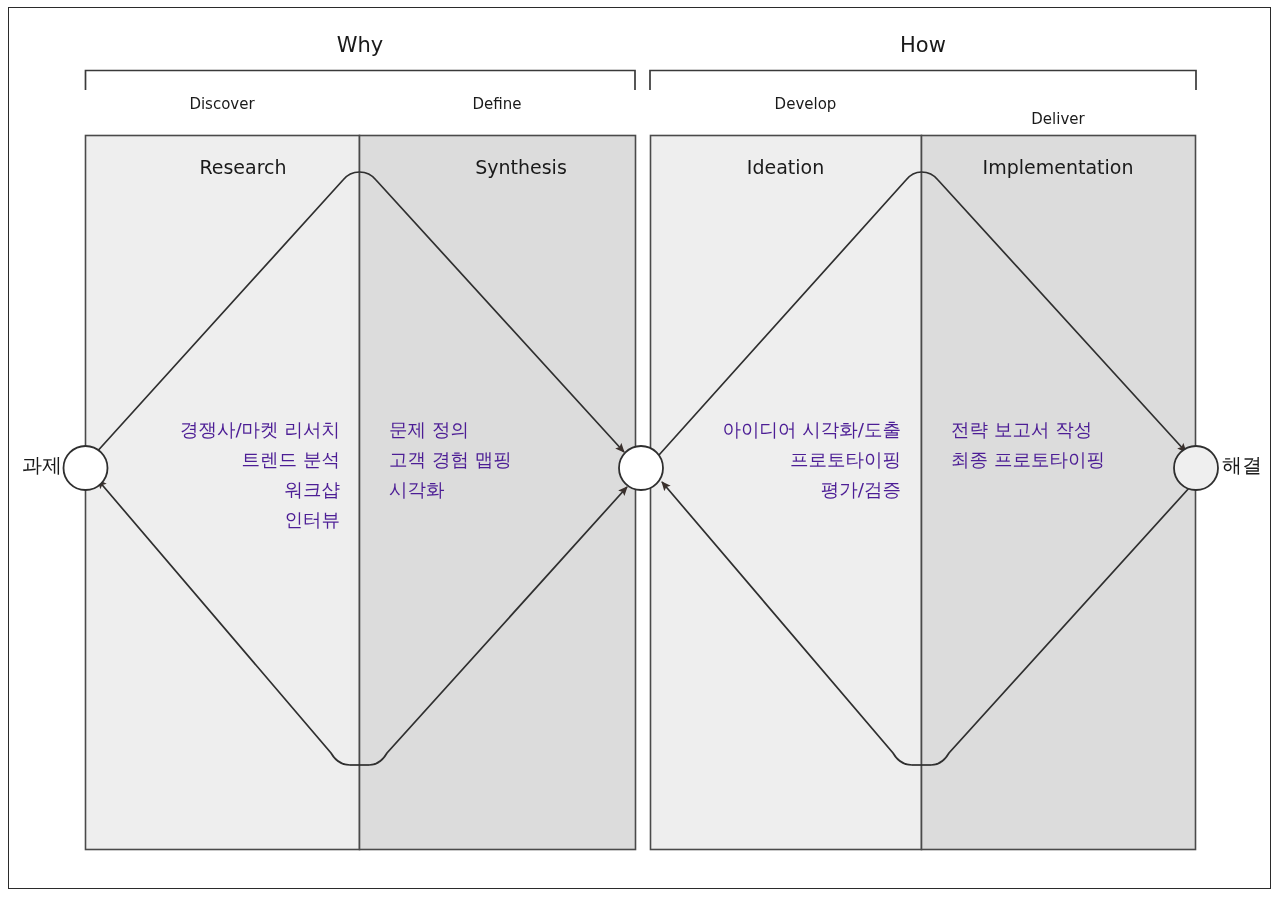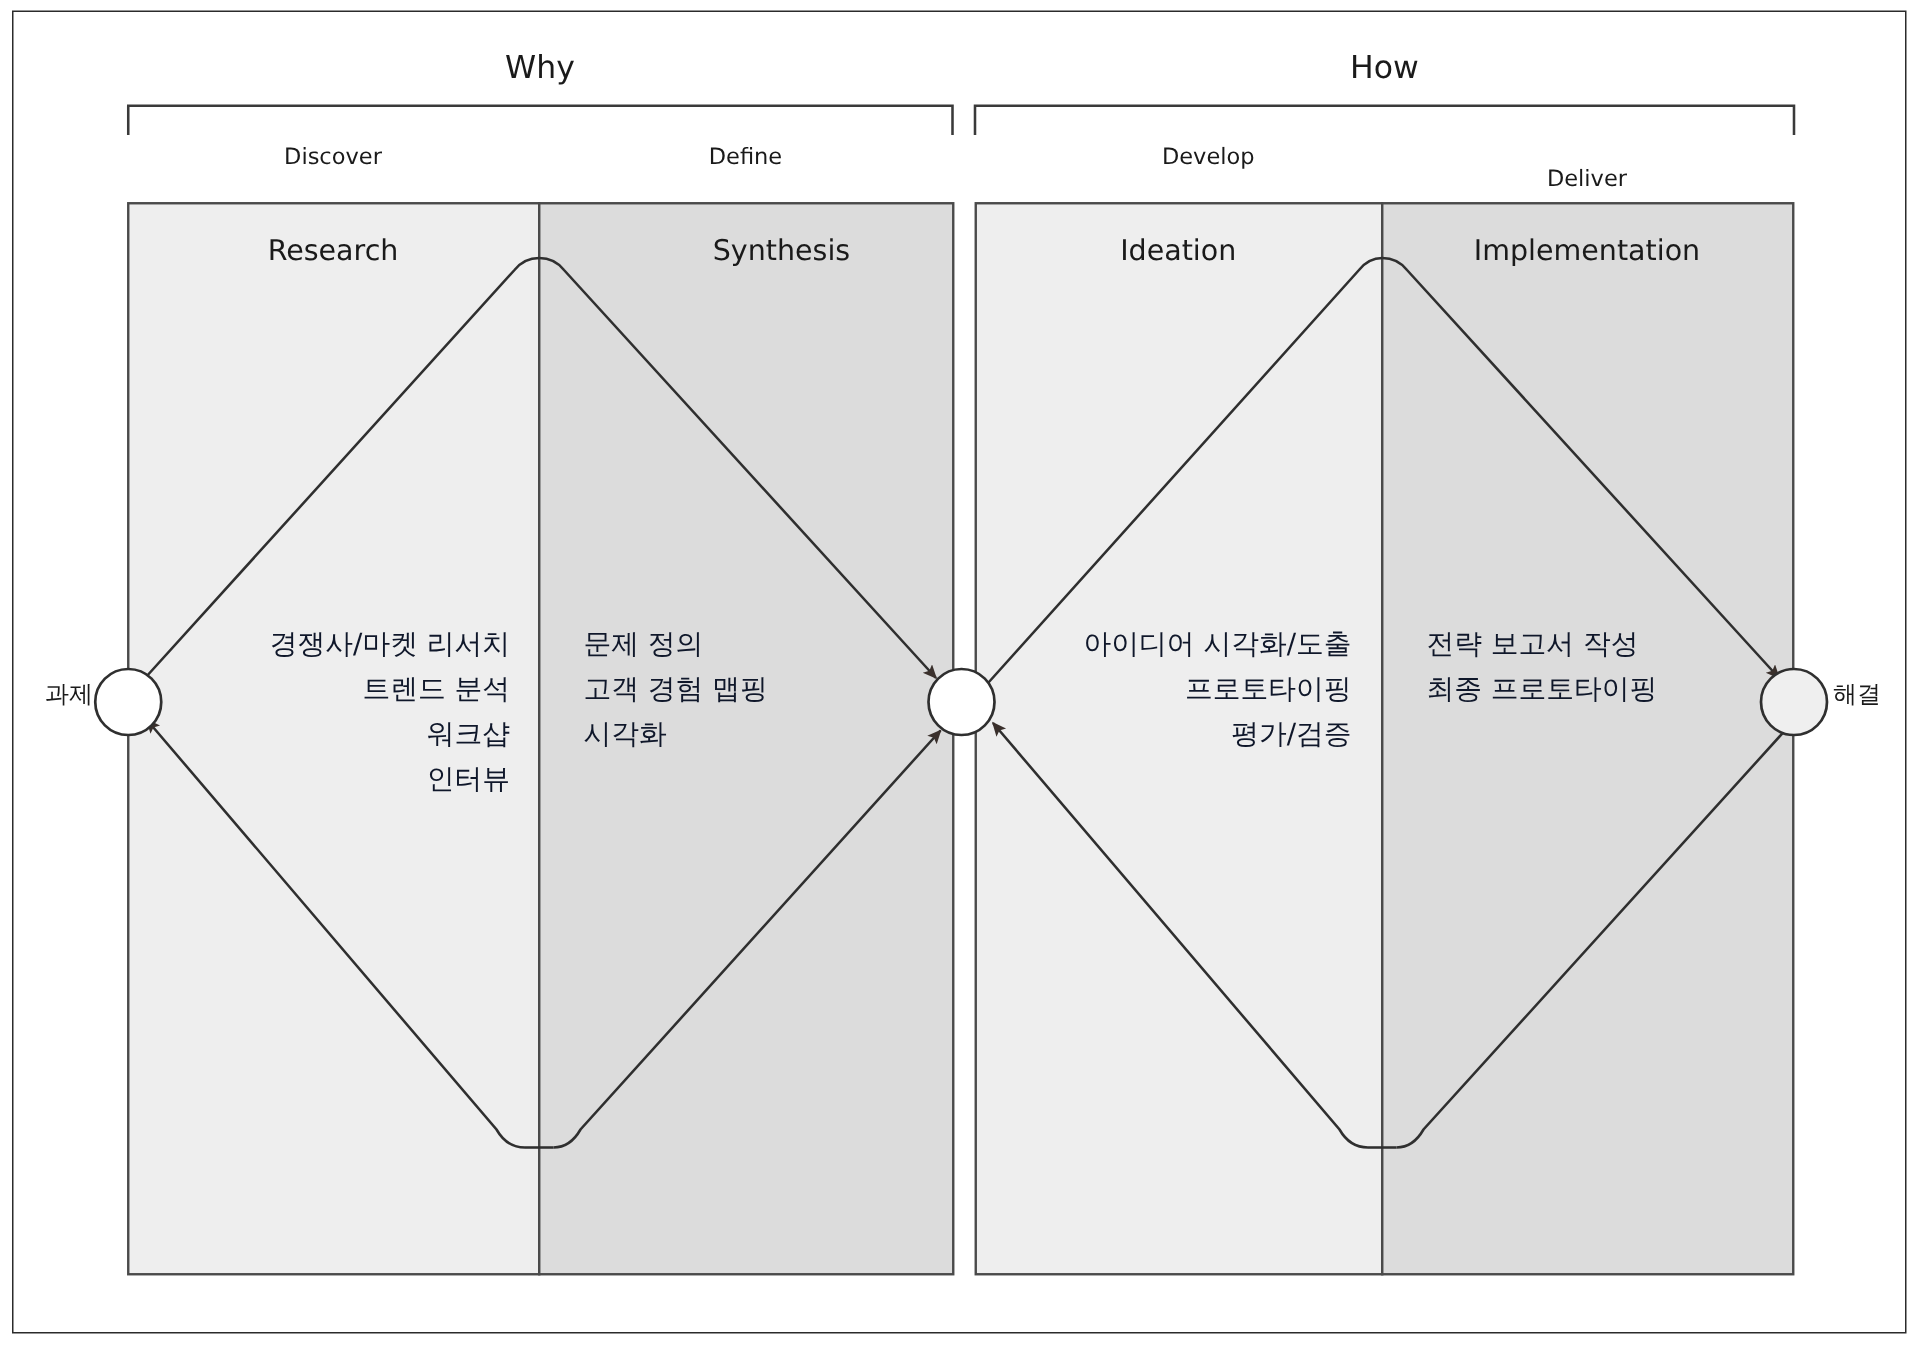--- a/index.html
+++ b/index.html
@@ -45,26 +45,26 @@
   }
   .phase-title {
     font-size: 15px;
     text-align: center;
   }
   .stage-title {
     font-size: 19px;
     text-align: center;
   }
   .endpoint-label {
-    font-size: 16px;
+    font-size: 20px;
   }
   .task-list {
     position: absolute;
     font-size: 18.5px;
-    color: #0f172a;
+    color: #4c1d95;
     line-height: 1.62;
     white-space: nowrap;
   }
   .task-list.right-align { text-align: right; }
   .task-list.left-align  { text-align: left; }
 </style>
 </head>
 <body>
 
 <div id="canvas">
@@ -128,21 +128,21 @@
   </svg>
 
   <div class="lbl group-title" style="left:85px; top:34px; width:550px;">Why</div>
   <div class="lbl group-title" style="left:650px; top:34px; width:546px;">How</div>
 
   <div class="lbl phase-title" style="left:85px; top:97px; width:274px;">Discover</div>
   <div class="lbl phase-title" style="left:359px; top:97px; width:276px;">Define</div>
   <div class="lbl phase-title" style="left:670px; top:97px; width:271px;">Develop</div>
   <div class="lbl phase-title" style="left:921px; top:112px; width:274px;">Deliver</div>
 
-  <div class="lbl stage-title" style="left:85px; top:158px; width:274px;">Research</div>
+  <div class="lbl stage-title" style="left:85px; top:158px; width:274px;padding-left:21px;">Research</div>
   <div class="lbl stage-title" style="left:359px; top:158px; width:324px;">Synthesis</div>
   <div class="lbl stage-title" style="left:650px; top:158px; width:271px;">Ideation</div>
   <div class="lbl stage-title" style="left:921px; top:158px; width:274px;">Implementation</div>
 
   <div class="task-list right-align" style="left:105px; top:415px; width:235px;">
       <div>경쟁사/마켓 리서치</div>
       <div>트렌드 분석</div>
       <div>워크샵</div>
       <div>인터뷰</div>
     </div>

